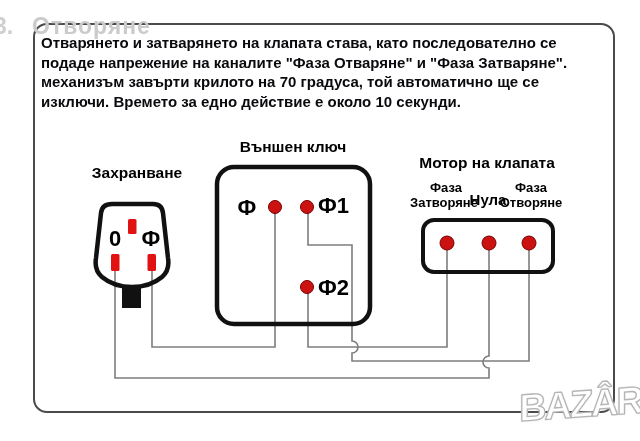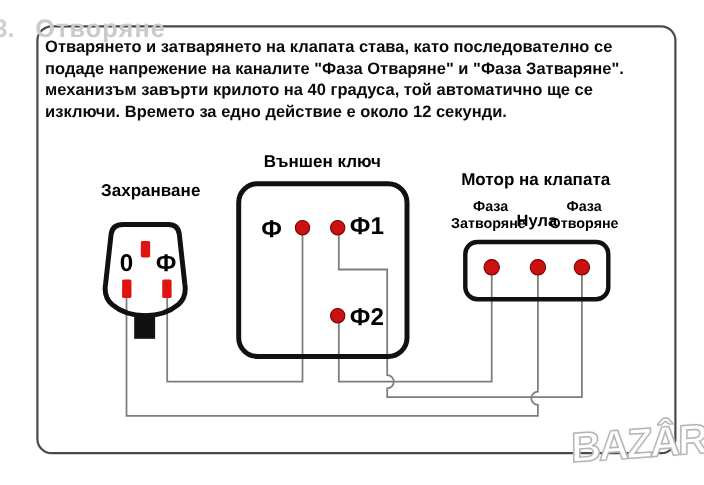--- a/index.html
+++ b/index.html
@@ -50,22 +50,22 @@
 <body>
 
 <div class="frame"></div>
 
 <div class="watermark-frag">3.</div>
 <div class="watermark-tl">Отворяне</div>
 
 <div class="paragraph">
   <div class="line">Отварянето и затварянето на клапата става, като последователно се</div>
   <div class="line">подаде напрежение на каналите "Фаза Отваряне" и "Фаза Затваряне".</div>
-  <div class="line">механизъм завърти крилото на 40 градуса, той автоматично ще се</div>
-  <div class="line">изключи. Времето за едно действие е около 12 секунди.</div>
+  <div class="line">механизъм завърти крилото на 70 градуса, той автоматично ще се</div>
+  <div class="line">изключи. Времето за едно действие е около 10 секунди.</div>
 </div>
 
 <svg class="diagram-svg" width="640" height="441" viewBox="0 0 640 441">
 
   <path class="wire" d="M152,262 V347 H275 V213"></path>
   <path class="wire" d="M115,262 V378 H489 V368 A6,6 0 0 1 489,356 V250"></path>
   <path class="wire" d="M308,213 V245 H352 V341 A6,6 0 0 1 352,353 V361 H529 V250"></path>
   <path class="wire" d="M308,293 V347 H447 V250"></path>
 
   <text class="t-title" text-anchor="middle" x="137" y="178">Захранване</text>

